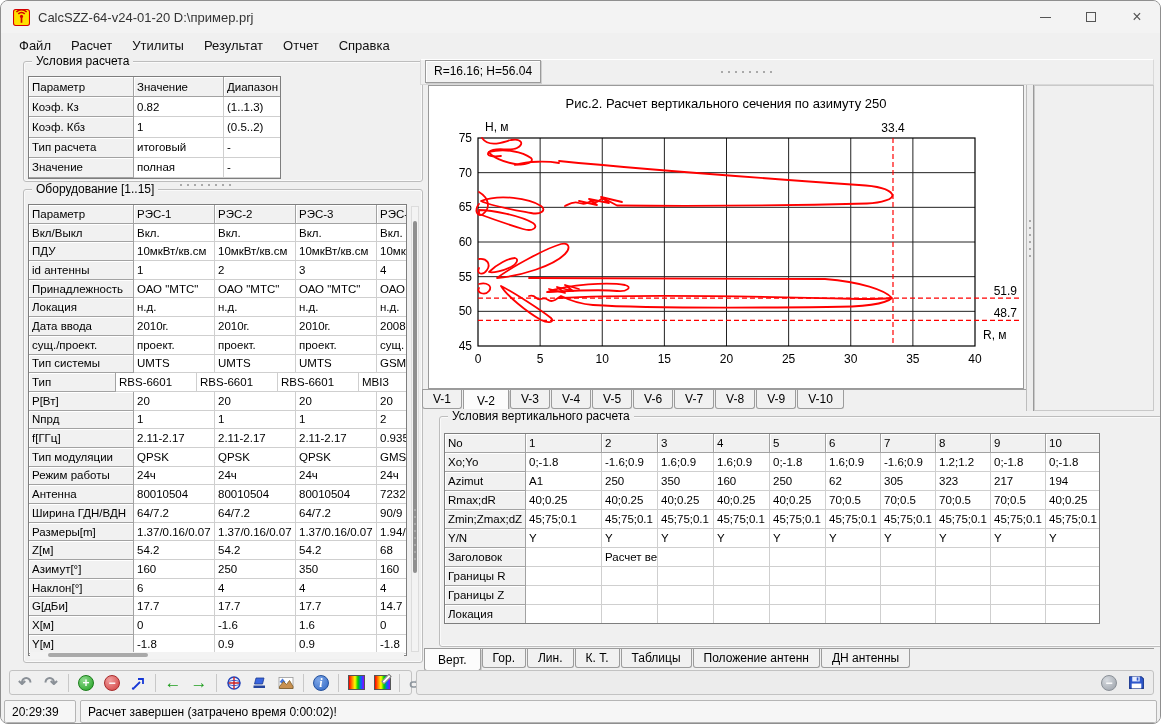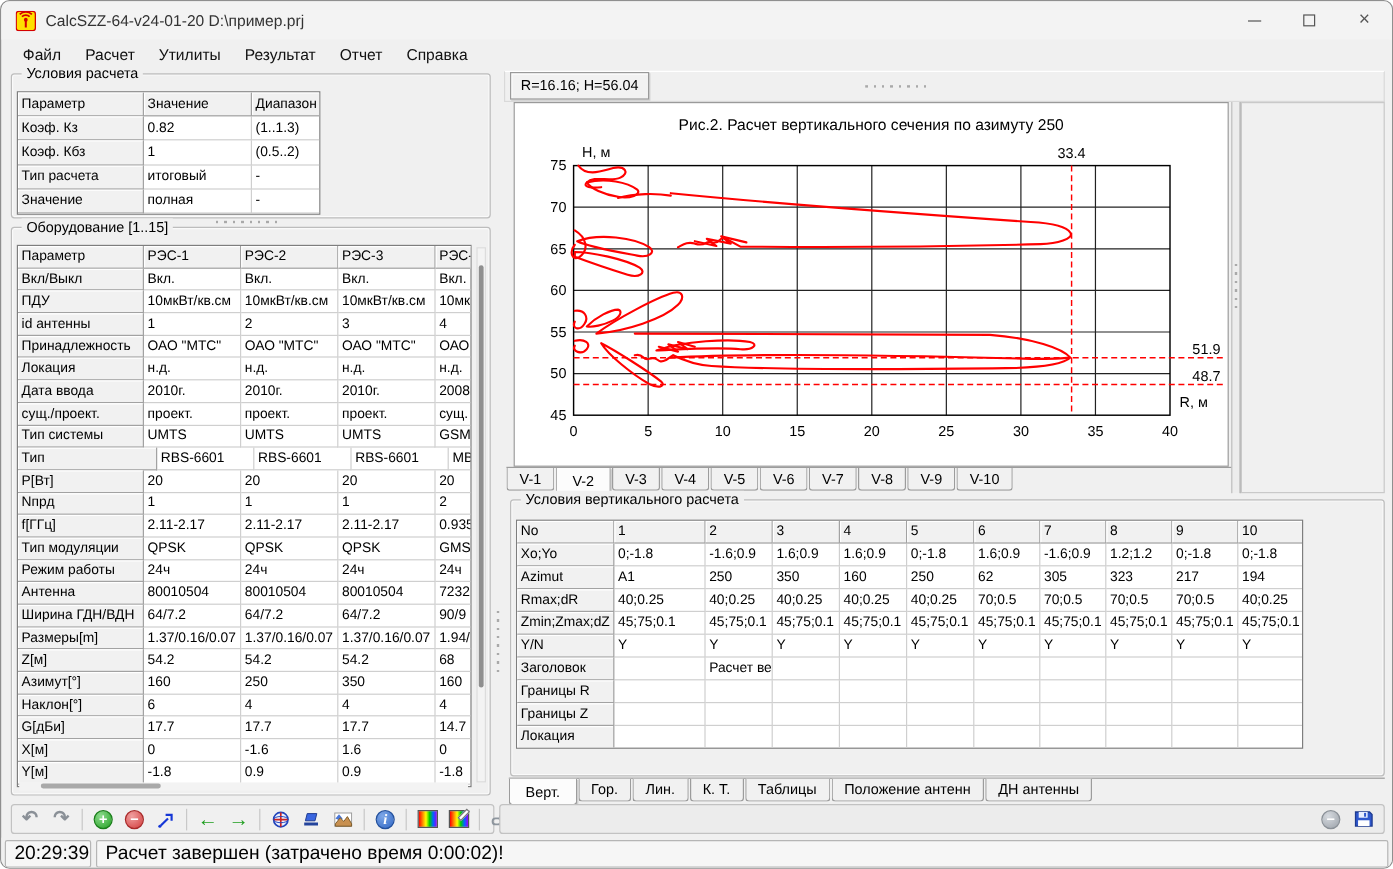--- a/index.html
+++ b/index.html
@@ -14,21 +14,21 @@
   .wc { width:46px; height:100%; display:flex; align-items:center; justify-content:center; color:#444; }
   .wc-min-glyph { width:11px; height:1px; background:#555; }
   .wc-max-glyph { width:10px; height:10px; border:1px solid #555; }
   .wc-close-glyph { font-size:16px; line-height:1; color:#555; }
 
   
   .menubar { position:absolute; left:2px; top:32px; right:2px; height:25px; display:flex; align-items:center; padding-left:6px; background:#f0f0f0; }
   .menu-item { font-size:13px; color:#111; padding:3px 10px; }
 
   
-  .group { position:absolute; border:1px solid #bdbdbd; border-radius:3px; box-shadow:inset 0 0 0 1px #fafafa; }
+  .group { position:absolute; border:1px solid #bdbdbd; border-radius:3px; box-shadow:inset 0 0 0 1px #fafafa;margin-left:14px; }
   .gb-caption { position:absolute; top:-8px; left:8px; background:#f0f0f0; padding:0 4px; font-size:12px; color:#000; white-space:nowrap; }
   .grid { position:absolute; background:#fff; border:1px solid #7e7e7e; overflow:hidden; }
   .tr { display:flex; }
   .td { flex:0 0 auto; padding:1px 3px; border-right:1px solid #cfcfcf; border-bottom:1px solid #cfcfcf; overflow:hidden; white-space:nowrap; display:flex; align-items:center; font-size:11.5px; color:#000; }
   .td.fixed { background:#f1f1f1; border-right:1px solid #a2a2a2; border-bottom:1px solid #a2a2a2; box-shadow:inset 1px 1px 0 #fff; }
 
   .gb-cond  { left:8px;  top:60px;  width:400px; height:121px; }
   .gb-equip { left:8px;  top:188px; width:400px; height:474px; }
   .gb-vert  { left:5px;  top:357px; width:729px; height:231px; }
 
@@ -76,21 +76,21 @@
   .ci { width:16px; height:16px; border-radius:50%; color:#fff; display:flex; align-items:center; justify-content:center; font-size:12px; font-weight:bold; line-height:1; }
   .ci.g { background:radial-gradient(circle at 35% 30%,#8fdc8f,#1f9e1f); border:1px solid #1a7d1a; }
   .ci.r { background:radial-gradient(circle at 35% 30%,#f0a0a0,#d23c3c); border:1px solid #a82a2a; }
   .ci.b { background:radial-gradient(circle at 35% 30%,#7fa8e8,#2f66c4); border:1px solid #23509c; font-family:"Liberation Serif",serif; font-style:italic; }
   .ci.gray { background:radial-gradient(circle at 35% 30%,#d7dbe0,#9aa0a8); border:1px solid #8a9097; }
   .palette { width:17px; height:15px; border:1px solid #555; background:linear-gradient(90deg,#f00,#ff8000,#ff0,#0c0,#06f,#90f); position:relative; }
   .pencil { position:absolute; right:-2px; top:1px; width:11px; height:4px; background:#fff; border:1px solid #777; transform:rotate(-45deg); }
 
   
   .statusbar { position:absolute; left:0; right:0; top:697px; height:27px; background:#f0f0f0; padding:2px 3px; display:flex; gap:4px; }
-  .scell { border:1px solid #b5b5b5; border-radius:2px; background:#f6f6f6; font-size:16px; color:#000; display:flex; align-items:center; padding:0 7px; white-space:nowrap; }
+  .scell { border:1px solid #b5b5b5; border-radius:2px; background:#f6f6f6; font-size:12px; color:#000; display:flex; align-items:center; padding:0 7px; white-space:nowrap; }
   .sb-time { width:72px; flex:0 0 auto; }
   .sb-msg { flex:1; }
 </style>
 </head>
 <body>
 
 <div class="win">
 
   <div class="titlebar">
     <svg class="app-icon" viewBox="0 0 16 16">
@@ -218,21 +218,21 @@
           <div class="td" style="width: 60px;">сущ.</div>
         </div>
         <div class="tr" style="height: 18.7px;">
           <div class="td fixed" style="width: 105px;">Тип системы</div>
           <div class="td" style="width: 81px;">UMTS</div>
           <div class="td" style="width: 81px;">UMTS</div>
           <div class="td" style="width: 81px;">UMTS</div>
           <div class="td" style="width: 60px;">GSM-</div>
         </div>
         <div class="tr" style="height: 18.7px;">
-          <div class="td fixed" style="width: 116px;">Тип</div>
+          <div class="td fixed" style="width: 87px;">Тип</div>
           <div class="td" style="width: 81px;">RBS-6601</div>
           <div class="td" style="width: 81px;">RBS-6601</div>
           <div class="td" style="width: 81px;">RBS-6601</div>
           <div class="td" style="width: 60px;">MBI3</div>
         </div>
         <div class="tr" style="height: 18.7px;">
           <div class="td fixed" style="width: 105px;">P[Вт]</div>
           <div class="td" style="width: 81px;">20</div>
           <div class="td" style="width: 81px;">20</div>
           <div class="td" style="width: 81px;">20</div>

